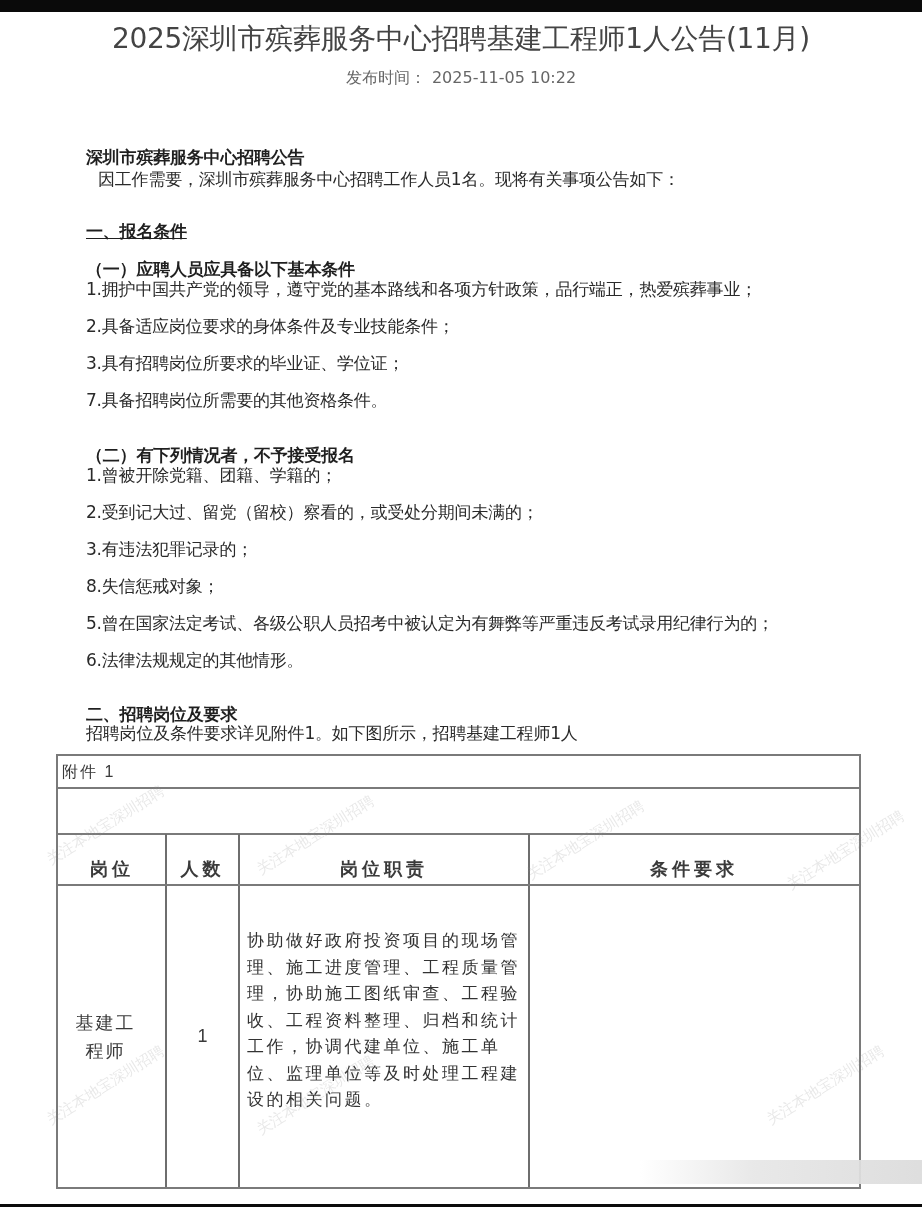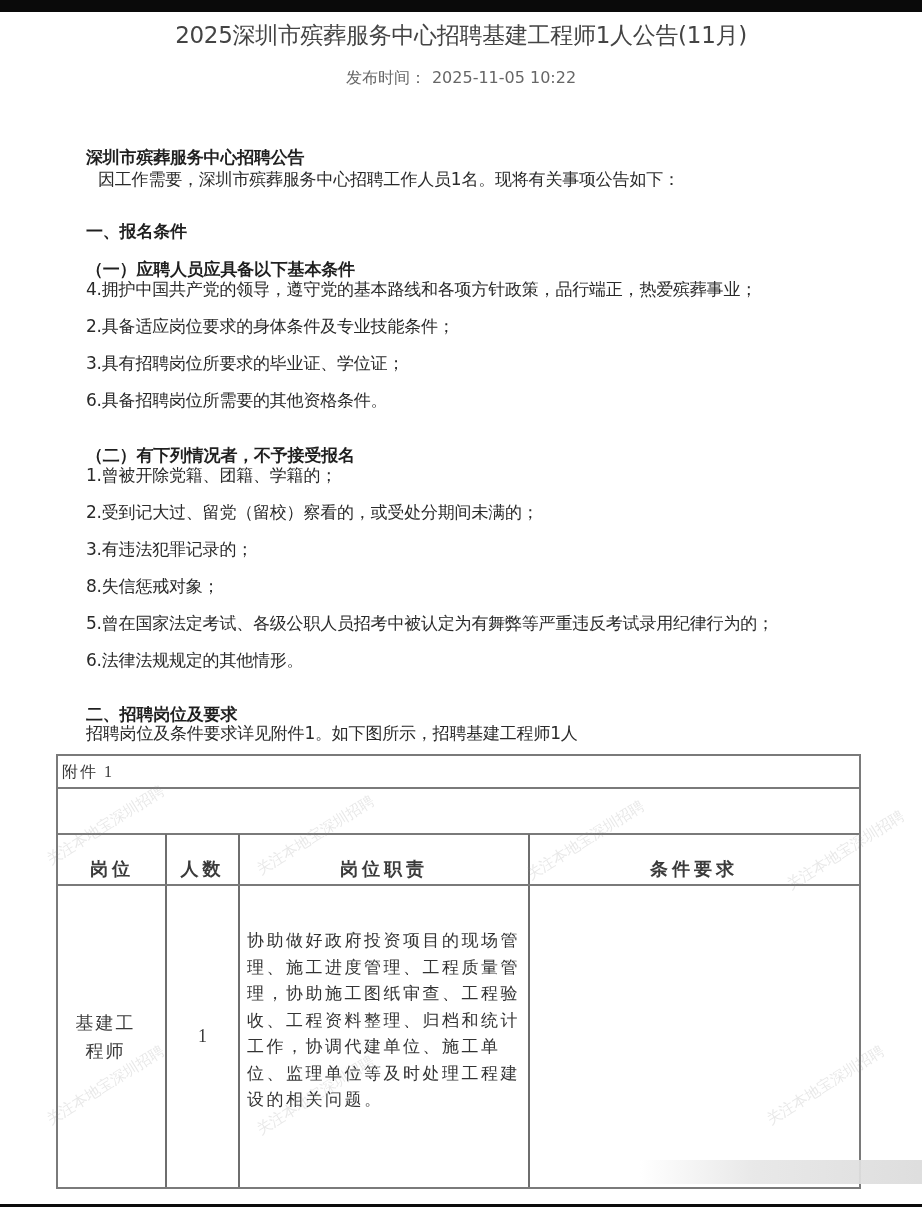--- a/index.html
+++ b/index.html
@@ -5,39 +5,39 @@
   html, body { margin:0; padding:0; }
   body {
     width:922px; height:1207px; overflow:hidden; position:relative;
     background:#ffffff; color:#333333;
     font-family:"DejaVu Sans","Liberation Sans",sans-serif;
   }
   .topbar { position:absolute; left:0; top:0; width:922px; height:12px; background:#0a0a0a; }
   .bottombar { position:absolute; left:0; top:1204px; width:922px; height:3px; background:#0a0a0a; }
   .title {
     position:absolute; left:0; top:20px; width:922px; text-align:center;
-    font-size:23px; color:#444; letter-spacing:-0.3px;
+    font-size:28px; color:#444; letter-spacing:-0.3px;
   }
   .pubtime {
     position:absolute; left:0; top:68px; width:922px; text-align:center;
     font-size:16px; color:#666;
   }
   .pubtime .lbl { margin-right:6px; }
   .line {
     position:absolute; left:86px; font-size:17px; line-height:24px;
     color:#2a2a2a; white-space:nowrap; letter-spacing:-0.2px;
   }
   .line.bold { font-weight:bold; color:#1f1f1f;margin-top:17px; }
   .line.sub { left:86px; }
 
   
   .tbl {
     position:absolute; left:56px; top:754px; width:805px; height:435px;
     border:2px solid #7a7a7a; box-sizing:border-box; background:#fff;
-    font-family:Liberation Serif, serif; color:#3a3a3a;padding-left:28px;
+    font-family:Liberation Sans, sans-serif; color:#3a3a3a;padding-left:28px;
   }
   .hline { position:absolute; left:0; width:100%; height:0; border-top:2px solid #7a7a7a; }
   .vline { position:absolute; top:78px; bottom:0; width:0; border-left:2px solid #6e6e6e; }
   .cell { position:absolute; box-sizing:border-box; }
   .att { left:4px; top:6px; font-size:16px; letter-spacing:2px; }
   .ttitle { left:0; top:33px; width:100%; height:46px; display:flex; align-items:center; justify-content:center; font-size:18px; letter-spacing:3px; }
   .th { top:79px; height:67px; display:flex; align-items:center; justify-content:center; font-size:18px; font-weight:bold; letter-spacing:4px; }
   .td-center { top:130px; bottom:0; display:flex; align-items:center; justify-content:center; text-align:center; font-size:18px; }
   .td-text { font-size:17px; line-height:26.5px; letter-spacing:2.5px; color:#333; padding:0 8px; }
   .watermark {
@@ -54,26 +54,26 @@
 
 <div class="topbar"></div>
 
 <div class="title">2025深圳市殡葬服务中心招聘基建工程师1人公告(11月)</div>
 <div class="pubtime">
   <span class="lbl">发布时间：</span><span>2025-11-05 10:22</span>
 </div>
 
 <div class="line bold" style="top:128px;">深圳市殡葬服务中心招聘公告</div>
 <div class="line" style="top:167px;margin-left:12px;">因工作需要，深圳市殡葬服务中心招聘工作人员1名。现将有关事项公告如下：</div>
-<div class="line bold" style="top:202px;">一、报名条件</div>
+<div class="line bold" style="top:202px;text-decoration:underline;">一、报名条件</div>
 <div class="line bold sub" style="top:240px;">（一）应聘人员应具备以下基本条件</div>
-<div class="line" style="top:277px;">4.拥护中国共产党的领导，遵守党的基本路线和各项方针政策，品行端正，热爱殡葬事业；</div>
+<div class="line" style="top:277px;">1.拥护中国共产党的领导，遵守党的基本路线和各项方针政策，品行端正，热爱殡葬事业；</div>
 <div class="line" style="top:314px;">2.具备适应岗位要求的身体条件及专业技能条件；</div>
 <div class="line" style="top:351px;">3.具有招聘岗位所要求的毕业证、学位证；</div>
-<div class="line" style="top:388px;">6.具备招聘岗位所需要的其他资格条件。</div>
+<div class="line" style="top:388px;">7.具备招聘岗位所需要的其他资格条件。</div>
 <div class="line bold sub" style="top:426px;">（二）有下列情况者，不予接受报名</div>
 <div class="line" style="top:463px;">1.曾被开除党籍、团籍、学籍的；</div>
 <div class="line" style="top:500px;">2.受到记大过、留党（留校）察看的，或受处分期间未满的；</div>
 <div class="line" style="top:537px;">3.有违法犯罪记录的；</div>
 <div class="line" style="top:574px;">8.失信惩戒对象；</div>
 <div class="line" style="top:611px;">5.曾在国家法定考试、各级公职人员招考中被认定为有舞弊等严重违反考试录用纪律行为的；</div>
 <div class="line" style="top:648px;">6.法律法规规定的其他情形。</div>
 <div class="line bold" style="top:685px;">二、招聘岗位及要求</div>
 <div class="line" style="top:721px;">招聘岗位及条件要求详见附件1。如下图所示，招聘基建工程师1人</div>
 

